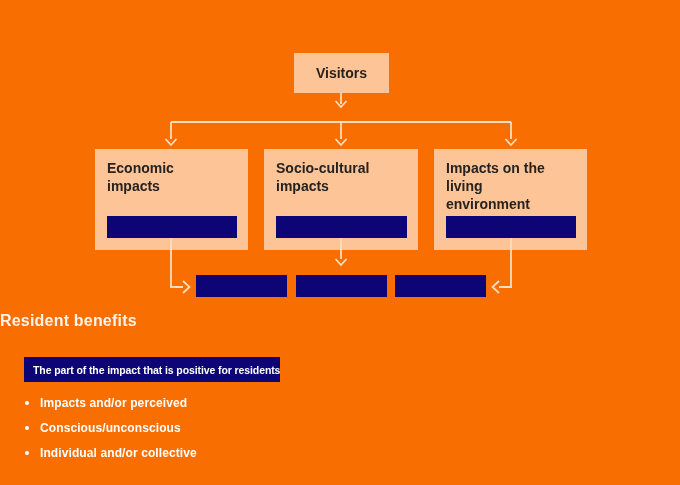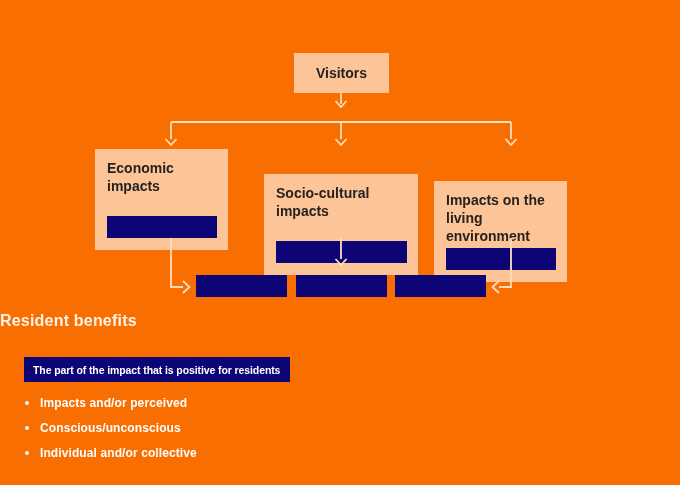--- a/index.html
+++ b/index.html
@@ -13,24 +13,24 @@
   .box{
     position:absolute;
     background:var(--panel,#FCC497);
     box-sizing:border-box;
   }
   .visitors-box{
     left:294px;top:53px;width:95px;height:40px;
     display:flex;align-items:center;justify-content:center;
     font-size:14px;font-weight:700;color:var(--dark_text,#262220);
   }
-  .branch-box{top:149px;height:101px;width:133px;}
+  .branch-box{top:149px;height:101px;width:153px;}
   .branch-box.b1{left:95px;}
-  .branch-box.b2{left:264px;width:154px;margin-top:25px;}
-  .branch-box.b3{left:434px;margin-top:32px;}
+  .branch-box.b2{left:264px;width:154px;}
+  .branch-box.b3{left:434px;}
   .branch-title{
     position:absolute;left:12px;top:10px;right:8px;
     font-size:14px;font-weight:700;line-height:18px;
     color:var(--dark_text,#262220);
     white-space:pre-line;
   }
   .branch-bar{
     position:absolute;left:12px;right:11px;bottom:12px;height:22px;
     background:var(--navy,#0D0575);
   }
@@ -43,21 +43,21 @@
   .mid-bar.m3{left:395px;}
   .resident-benefits{
     position:absolute;left:0;top:312px;width:680px;
     text-align:left;
     font-size:16px;font-weight:700;letter-spacing:.2px;
     color:var(--light_text,#FFF3E9);
   }
   .definition-box{
     position:absolute;left:24px;top:357px;height:25px;
     display:inline-flex;align-items:center;
-    padding:0 10px 0 9px;
+    padding:0 0 0 9px;
     background:var(--navy,#0D0575);
     color:var(--white,#FFFFFF);
     font-size:10.5px;font-weight:700;letter-spacing:-0.1px;
     white-space:nowrap;
   }
   .bullet-list{
     position:absolute;left:25px;top:390px;
     color:var(--white,#FFFFFF);
   }
   .bullet-item{

